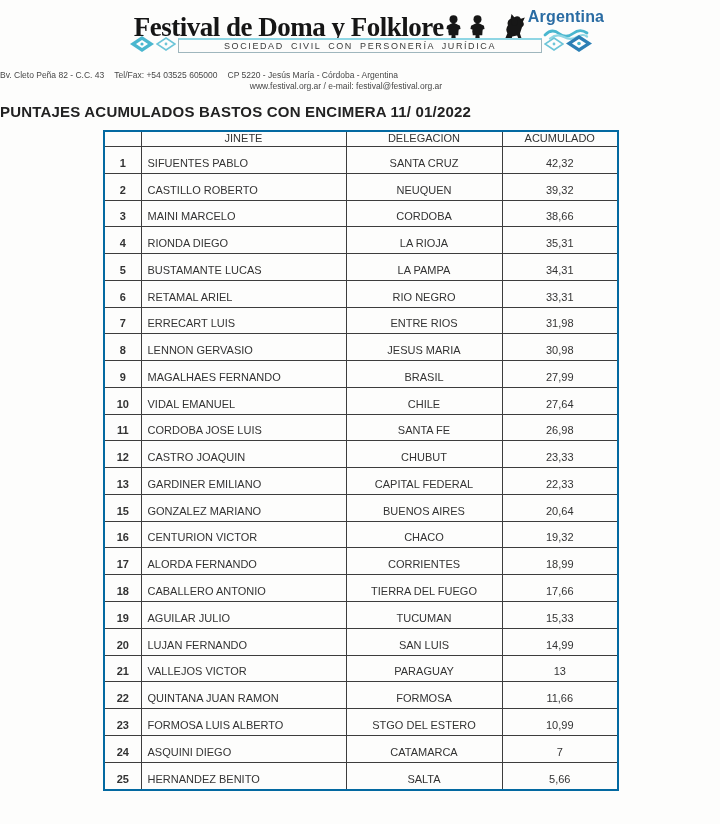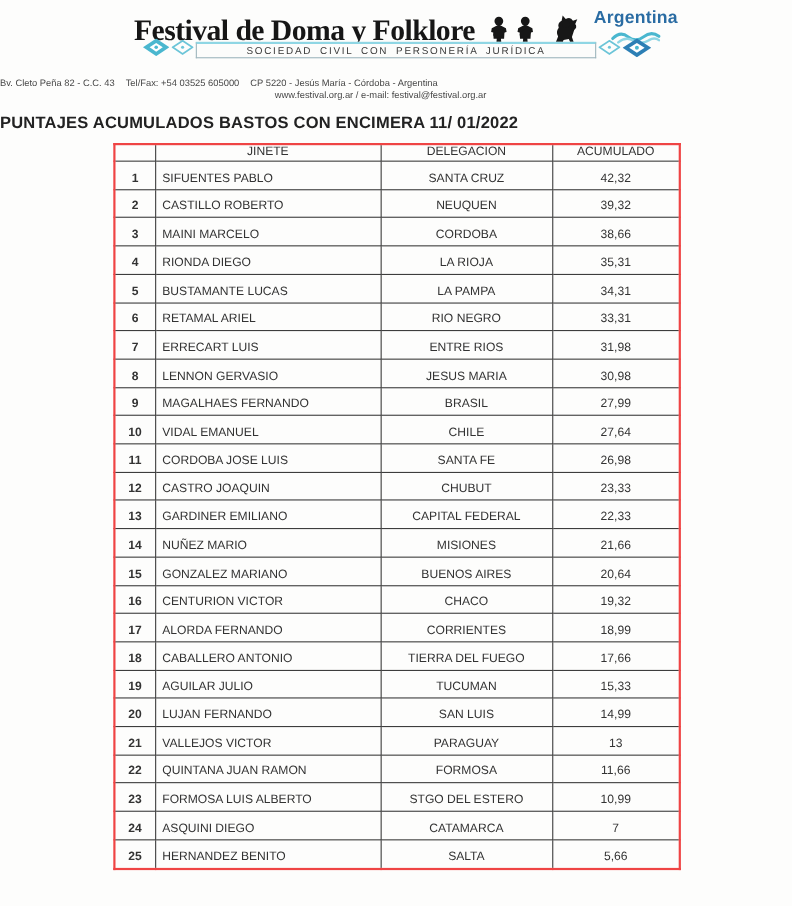--- a/index.html
+++ b/index.html
@@ -12,21 +12,21 @@
   * { margin:0; padding:0; box-sizing:border-box; }
   html,body { width:720px; height:824px; background:#ffffff; overflow:hidden; }
   .page {
     position:relative; width:720px; height:824px; background:#fdfdfc;
     font-family:"Liberation Sans", sans-serif; color:var(--ink);
   }
 
   
   .logo-row {
     position:absolute; top:10px; left:0; width:720px;
-    display:flex; justify-content:center; align-items:flex-start; gap:12px;
+    display:flex; justify-content:center; align-items:flex-start; 
     padding-left:18px;
     text-align:right;
   }
   .org-title {
     font-family:"Liberation Serif", serif; font-weight:700;
     font-size:27px; color:#161616; letter-spacing:-0.5px; line-height:34px;
   }
   .logo-icons { display:flex; align-items:flex-end; gap:5px; padding-top:2px; }
   .logo-icons svg { display:block; fill:#171717; }
   .arg-mark { display:flex; flex-direction:column; align-items:center; margin-top:-2px; }
@@ -60,21 +60,21 @@
   .doc-title {
     position:absolute; top:103px; left:0; width:720px; text-align:left;
     font-size:15px; font-weight:700; color:#222; letter-spacing:0.2px;
   }
 
   
   table.results {
     position:absolute; top:130px; left:103px;
     width:514px; height:661px;
     border-collapse:collapse; table-layout:fixed;
-    border:2px solid #ef4444;
+    border:2px solid #0369a1;
   }
   table.results th, table.results td {
     border:1px solid var(--line);
     font-size:11px; color:#333;
     vertical-align:bottom; padding-bottom:4px;
     white-space:nowrap; overflow:hidden;
   }
   table.results th { font-weight:400; text-align:center; vertical-align:middle; padding-bottom:2px; }
   td.col-rank { text-align:center; font-weight:700; }
   td.col-jinete { text-align:left; padding-left:6px; }
@@ -250,26 +250,20 @@
           <td class="col-delegacion">CHUBUT</td>
           <td class="col-acumulado">23,33</td>
         </tr>
         <tr>
           <td class="col-rank">13</td>
           <td class="col-jinete">GARDINER EMILIANO</td>
           <td class="col-delegacion">CAPITAL FEDERAL</td>
           <td class="col-acumulado">22,33</td>
         </tr>
         <tr>
-          <td class="col-rank">14</td>
-          <td class="col-jinete">NUÑEZ MARIO</td>
-          <td class="col-delegacion">MISIONES</td>
-          <td class="col-acumulado">21,66</td>
-        </tr>
-        <tr>
           <td class="col-rank">15</td>
           <td class="col-jinete">GONZALEZ MARIANO</td>
           <td class="col-delegacion">BUENOS AIRES</td>
           <td class="col-acumulado">20,64</td>
         </tr>
         <tr>
           <td class="col-rank">16</td>
           <td class="col-jinete">CENTURION VICTOR</td>
           <td class="col-delegacion">CHACO</td>
           <td class="col-acumulado">19,32</td>

